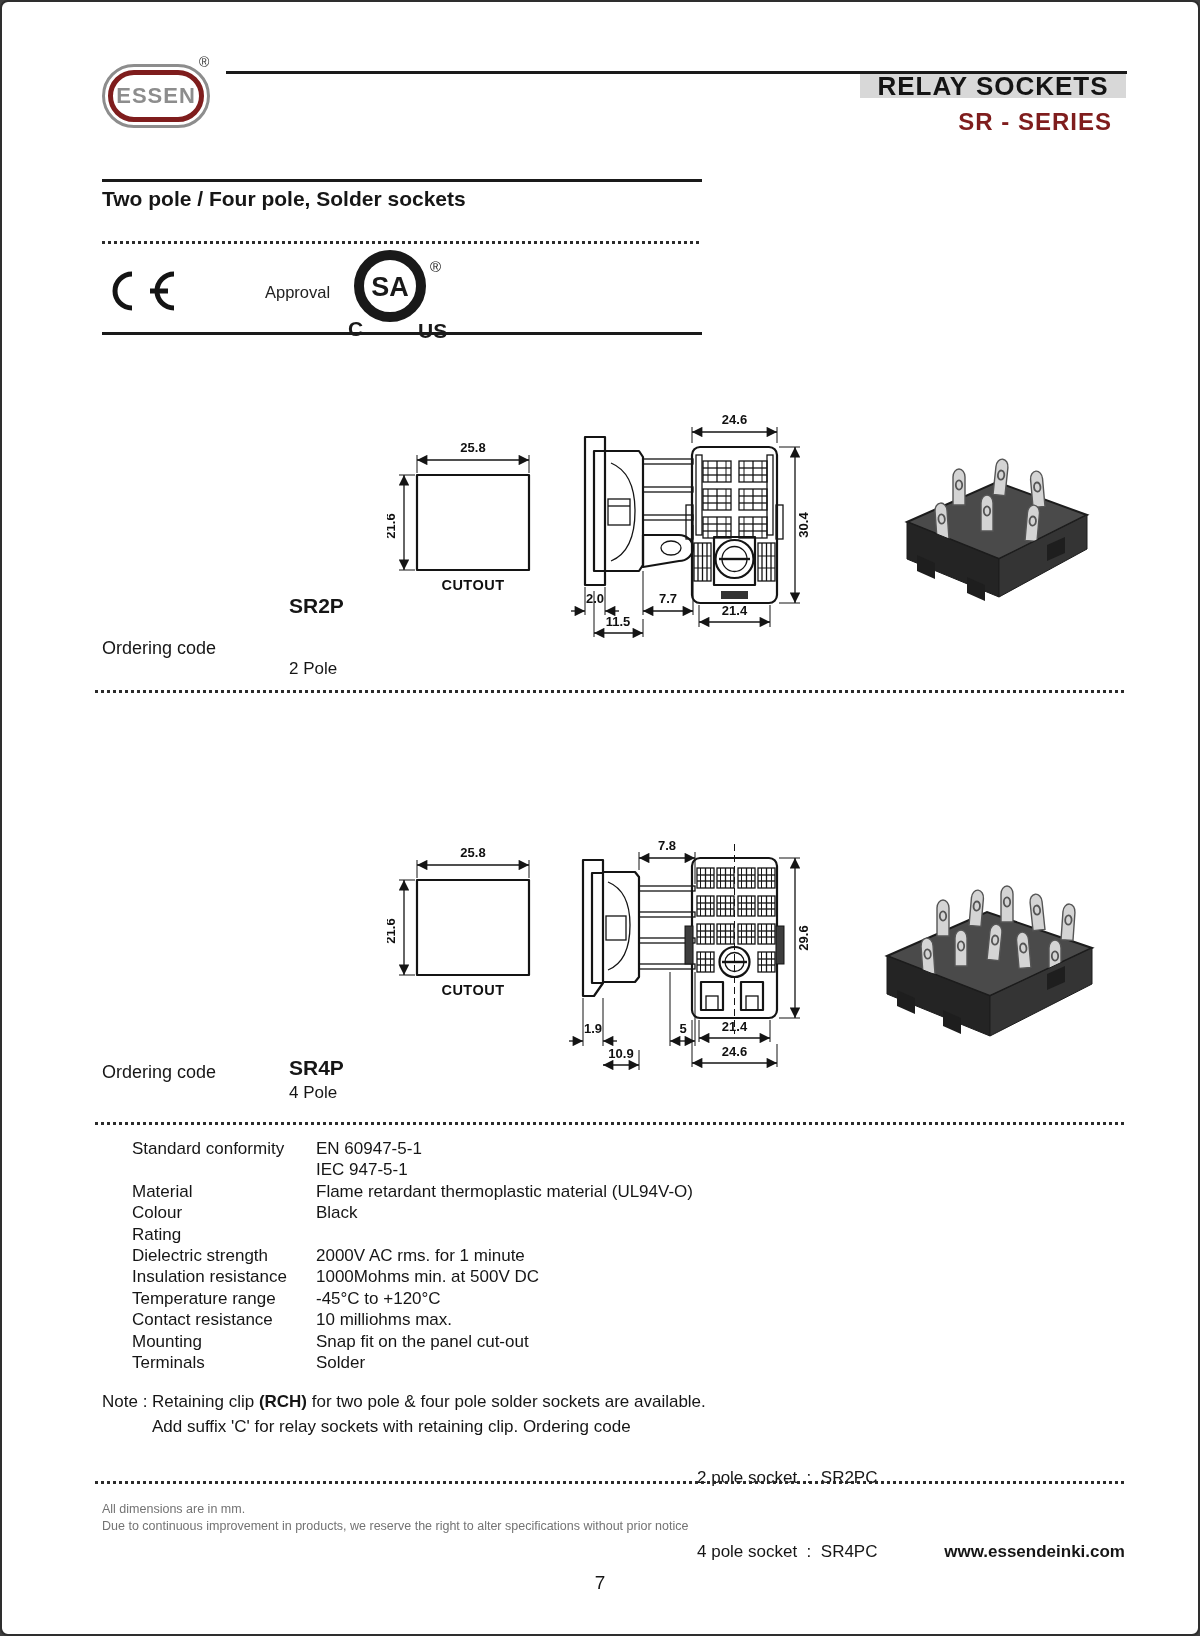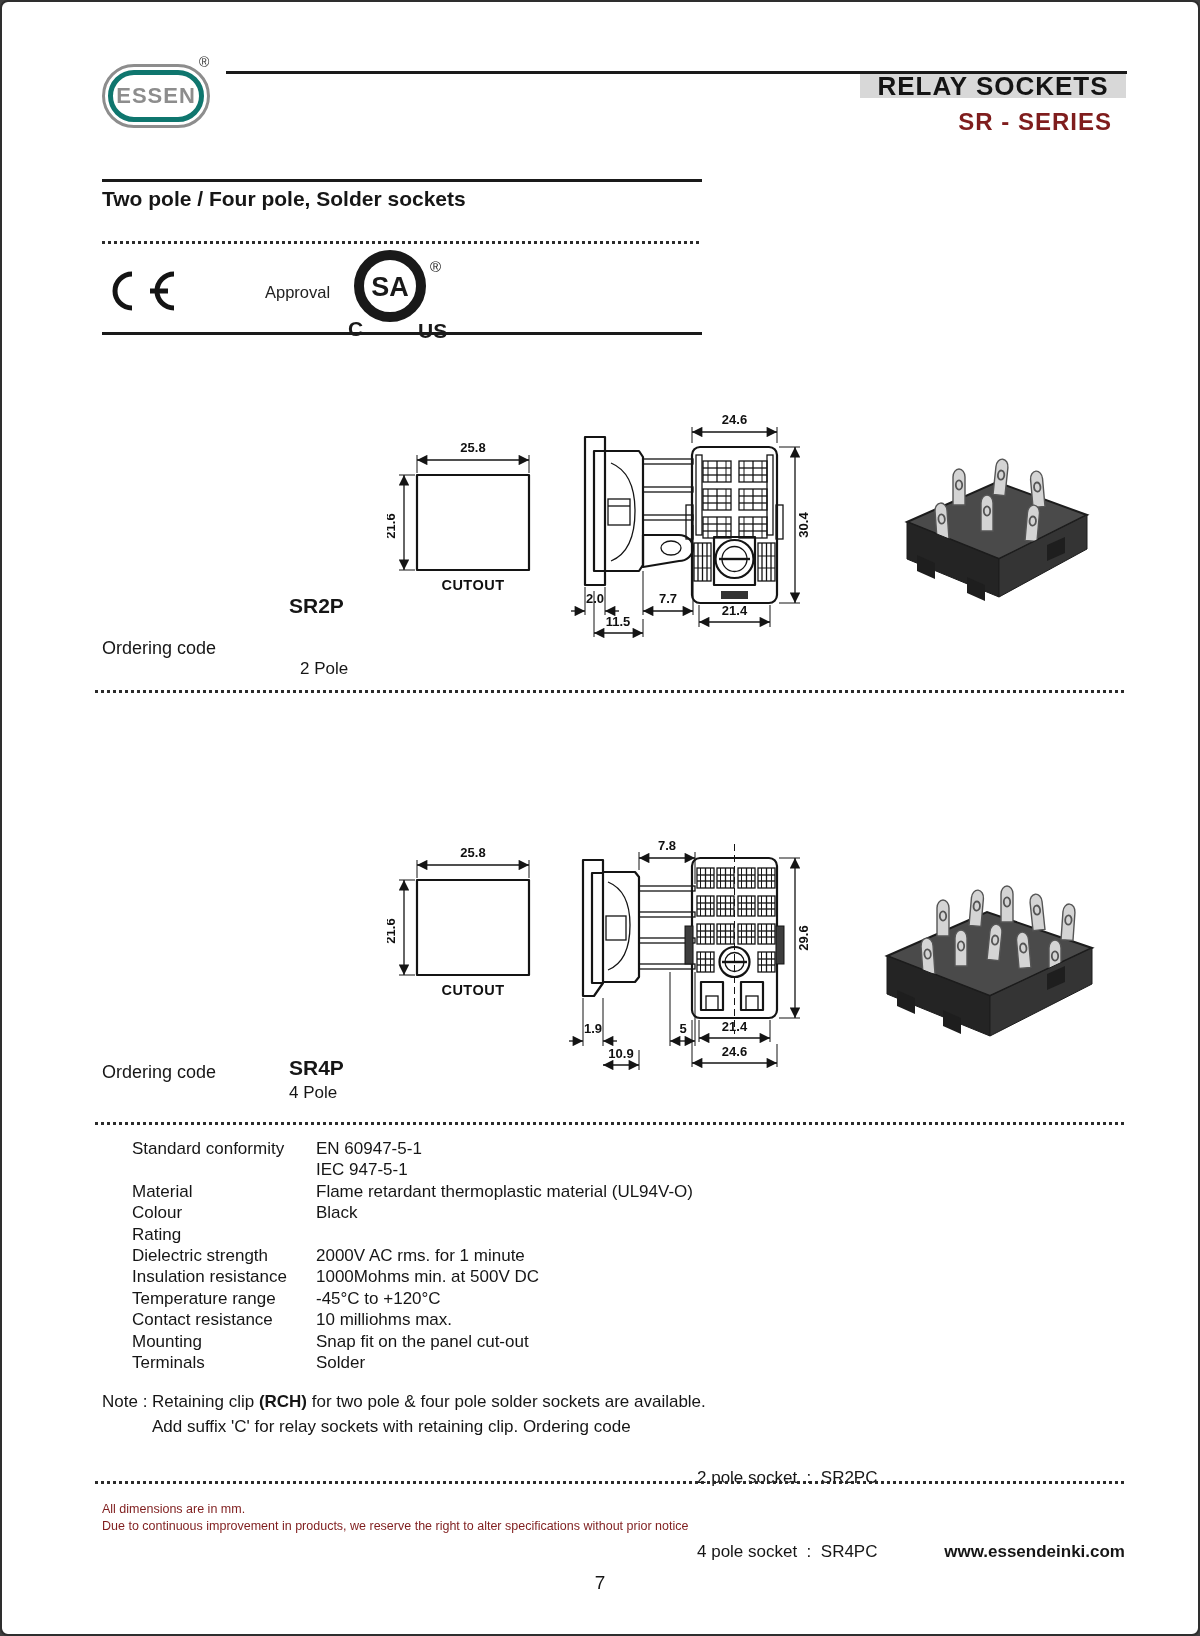--- a/index.html
+++ b/index.html
@@ -2,42 +2,42 @@
 <html><head>
 <meta charset="utf-8">
 <style>
   html,body{margin:0;padding:0;background:#3f3f3f;}
   .page{position:relative;width:1196px;height:1632px;background:#ffffff;border:2px solid #2e2e2e;border-radius:8px;overflow:hidden;font-family:"Liberation Sans",sans-serif;color:#161616;}
   .t{position:absolute;font-family:"Liberation Sans",sans-serif;color:#161616;white-space:nowrap;}
   .rule{position:absolute;background:#1a1a1a;}
   .dot{position:absolute;height:3px;background-image:repeating-linear-gradient(to right,#2b2b2b 0 3px,transparent 3px 6px);}
   
   .logo{position:absolute;left:100px;top:62px;width:108px;height:64px;border:3px solid #8d8d8d;border-radius:34px;padding:3px;box-sizing:border-box;background:#fff;}
-  .logo-inner{width:100%;height:100%;border:5px solid #0f766e;border-radius:26px;display:flex;align-items:center;justify-content:center;font-weight:800;font-size:22px;letter-spacing:1px;color:#8d8d8d;box-sizing:border-box;}
+  .logo-inner{width:100%;height:100%;border:5px solid #7f1d1d;border-radius:26px;display:flex;align-items:center;justify-content:center;font-weight:800;font-size:22px;letter-spacing:1px;color:#8d8d8d;box-sizing:border-box;}
   .logo-reg{position:absolute;left:197px;top:52px;font-size:14px;color:#333;}
   .title-box{position:absolute;left:858px;top:72px;width:266px;height:24px;background:#d8d8d8;display:flex;align-items:center;justify-content:center;font-weight:700;font-size:26px;letter-spacing:1px;color:#141414;}
   .subtitle{position:absolute;left:858px;top:106px;width:252px;text-align:right;font-weight:700;font-size:24px;letter-spacing:1px;color:#7f1d1d;}
   .heading{font-weight:700;font-size:21px;}
   .ce{position:absolute;left:98px;top:266px;width:80px;height:46px;}
   .approval{font-size:16.5px;color:#222;}
   .csa{position:absolute;left:330px;top:244px;width:124px;height:94px;}
   .ord-label{font-size:18px;}
   .ord-code{font-weight:700;font-size:21px;}
   .ord-pole{font-size:17px;}
   
   .specs{position:absolute;left:88px;top:1136px;width:1010px;margin-left:42px;}
   .spec-row{display:flex;font-size:17px;line-height:21.4px;}
   .spec-label{width:184px;flex:0 0 184px;}
   .spec-value{flex:1;}
   
   .note{position:absolute;left:100px;top:1390px;width:1030px;height:80px;font-size:17px;}
   .note-l1{position:absolute;left:0;top:0;white-space:pre;}
   .note-l2{position:absolute;left:50px;top:25px;white-space:pre;}
   .note-codes{position:absolute;left:595px;top:25px;line-height:24.5px;white-space:pre;}
-  .foot-small{font-size:12.5px;color:#7f1d1d;}
+  .foot-small{font-size:12.5px;color:#737373;}
   .website{position:absolute;left:863px;top:1540px;width:260px;text-align:right;font-size:17px;font-weight:600;}
   .pagenum{position:absolute;left:0;top:1570px;width:100%;text-align:center;font-size:19px;}
   
   .dl{stroke:#141414;stroke-width:1.3;fill:none;}
   .ext{stroke:#141414;stroke-width:1;fill:none;}
   .ol{fill:none;stroke:#141414;stroke-width:2.2;stroke-linejoin:round;}
   .ol2{fill:none;stroke:#141414;stroke-width:1.3;}
   .dt{font:600 13px "Liberation Sans",sans-serif;fill:#101010;}
   .ct{font:700 14.5px "Liberation Sans",sans-serif;fill:#101010;letter-spacing:.5px;}
   .csa-mono{font:800 27px "Liberation Sans",sans-serif;fill:#191919;}
@@ -186,21 +186,21 @@
       <polygon points="0,75 92,112 92,150 0,112" fill="#242424" stroke="#1c1c1c"></polygon>
       <polygon points="92,112 180,68 180,102 92,150" fill="#343434" stroke="#1c1c1c"></polygon>
       <polygon points="10,108 28,116 28,132 10,124" fill="#1e1e1e"></polygon>
       <polygon points="60,130 78,138 78,154 60,146" fill="#1e1e1e"></polygon>
       <polygon points="140,98 158,90 158,106 140,114" fill="#1e1e1e"></polygon>
     </g>
   </svg>
 
   <div class="t ord-label" style="left:100px;top:636px;">Ordering code</div>
   <div class="t ord-code" style="left:287px;top:592px;">SR2P</div>
-  <div class="t ord-pole" style="left:287px;top:657px;margin-left:11px;">2 Pole</div>
+  <div class="t ord-pole" style="left:287px;top:657px;">2 Pole</div>
   <div class="dot" style="left:93px;top:688px;width:1030px;"></div>
 
   <svg style="position:absolute;left:385px;top:818px;" width="730" height="262" viewBox="0 0 730 262">
     <defs>
       <marker id="ar2" viewBox="0 0 10 10" refX="10" refY="5" markerWidth="9" markerHeight="8" orient="auto-start-reverse">
           <path d="M0,0 L10,5 L0,10 z" fill="#141414"></path>
         </marker>
       <g id="cB">
         <rect width="17" height="20" class="ol2"></rect>
         <line x1="0" y1="7" x2="17" y2="7" class="ol2"></line>

